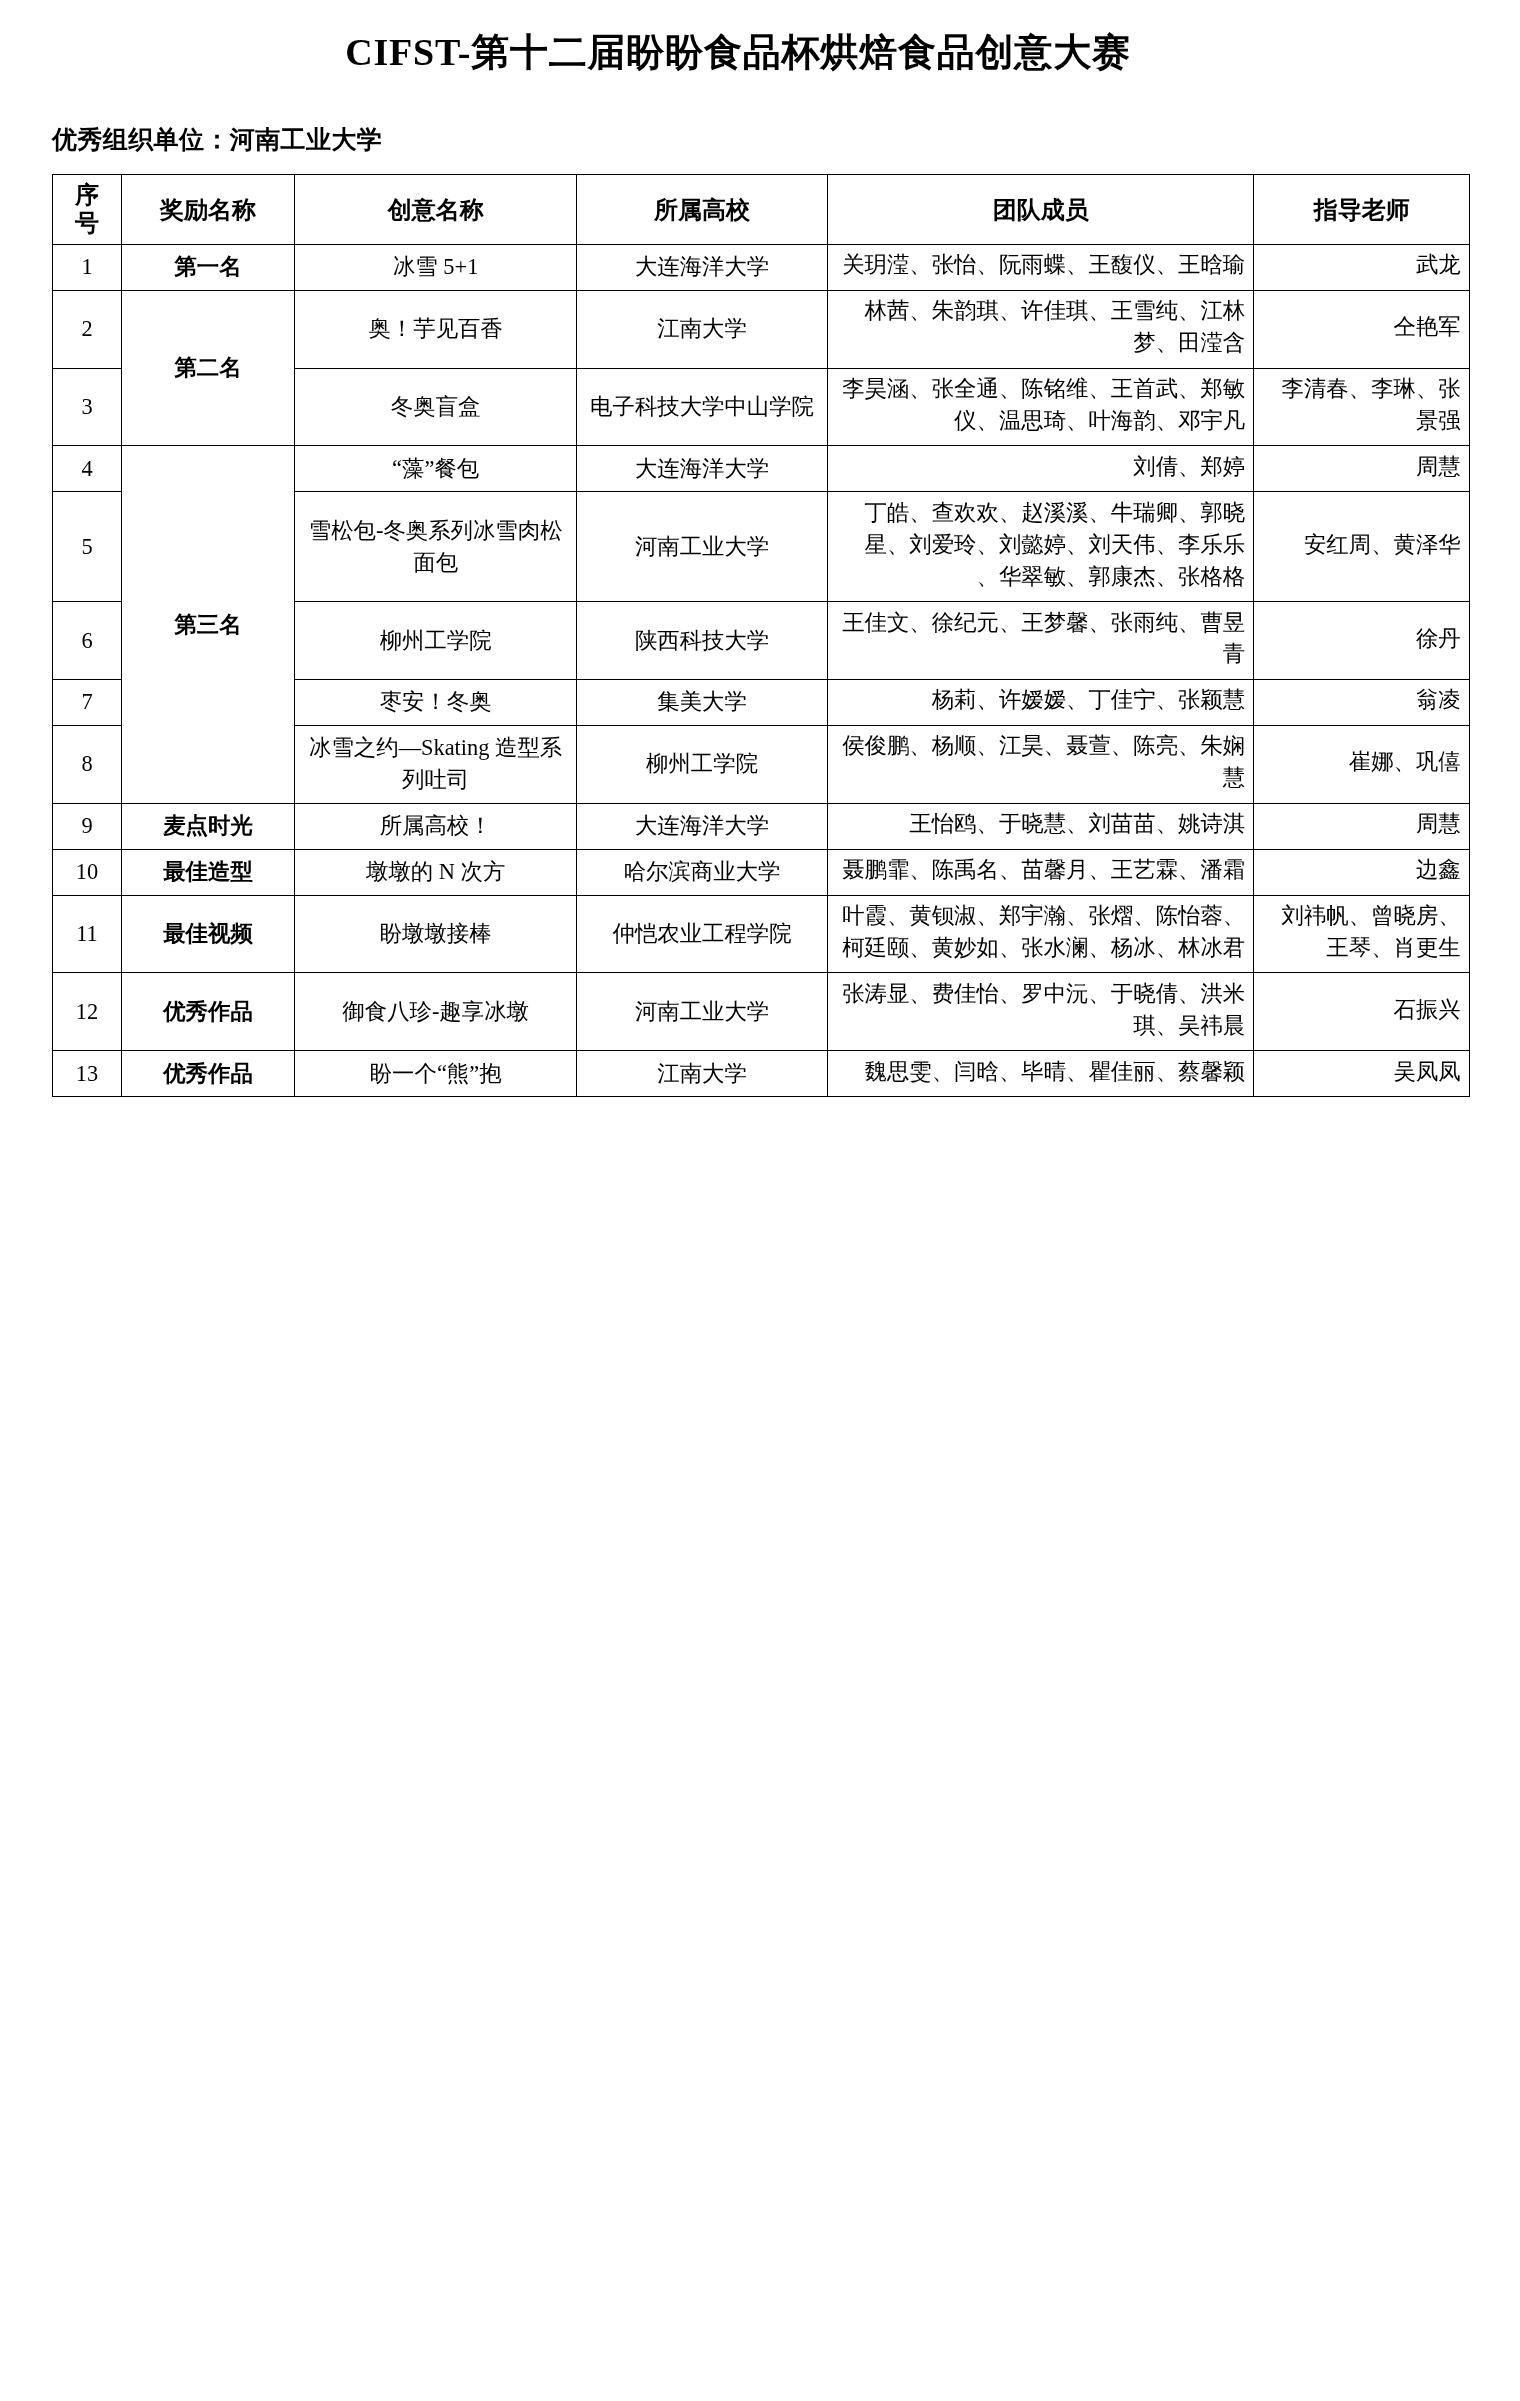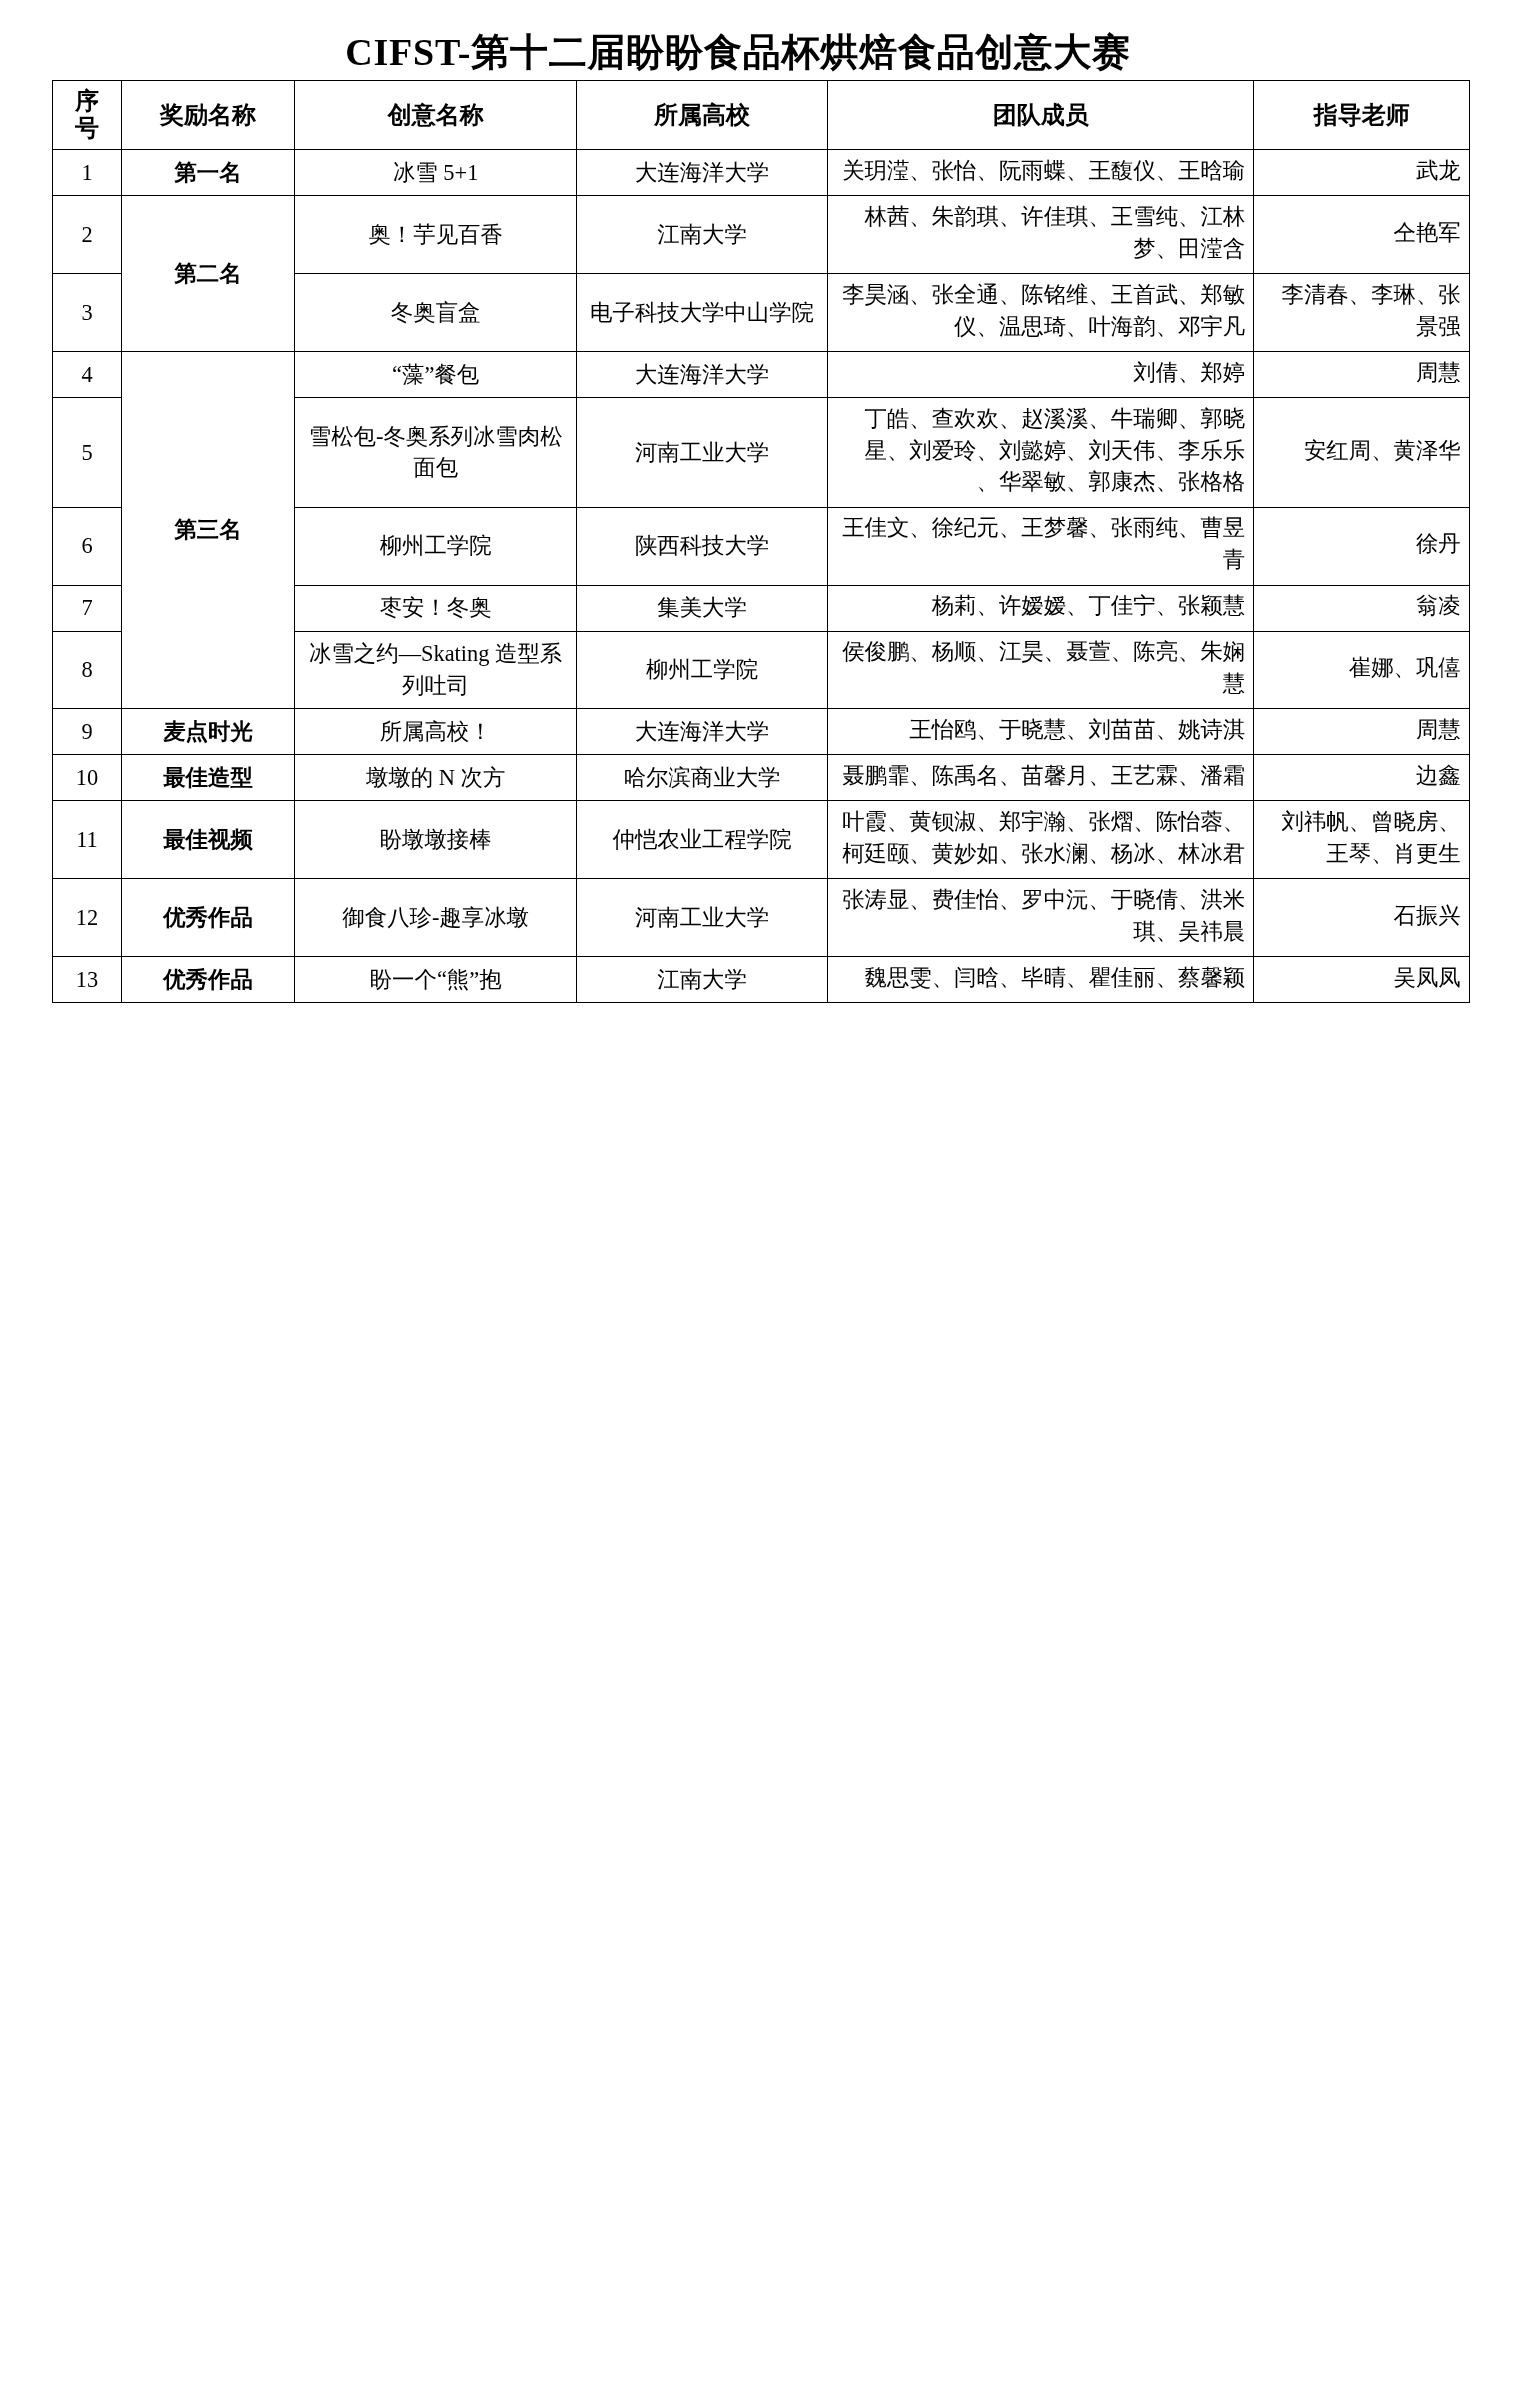--- a/index.html
+++ b/index.html
@@ -82,20 +82,21 @@
 </style>
 </head>
 <body>
 
 <div class="page">
 
   <h1 class="doc-title">
     <span>CIFST-第十二届盼盼食品杯烘焙食品创意大赛</span>
   </h1>
 
+  <div class="org-line">优秀组织单位：河南工业大学</div>
 
   <table class="result-table">
     <colgroup>
       <col class="c-no">
       <col class="c-award">
       <col class="c-idea">
       <col class="c-school">
       <col class="c-members">
       <col class="c-teacher">
     </colgroup>

